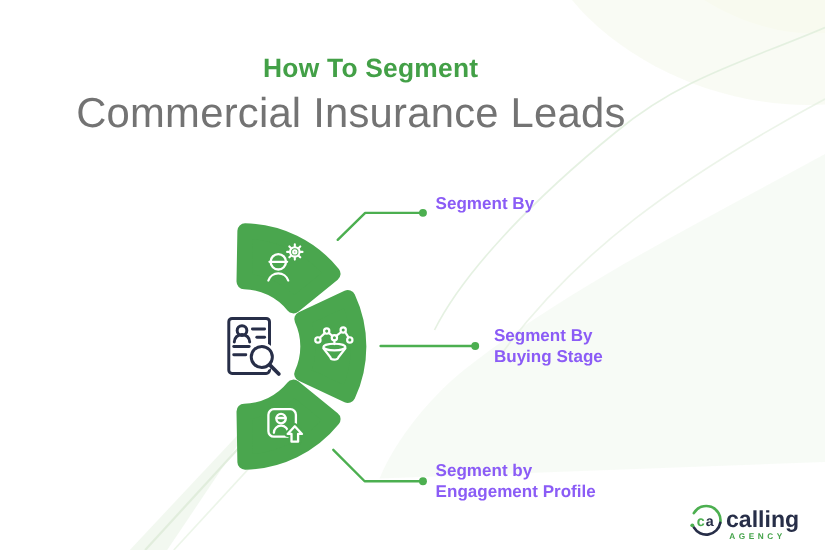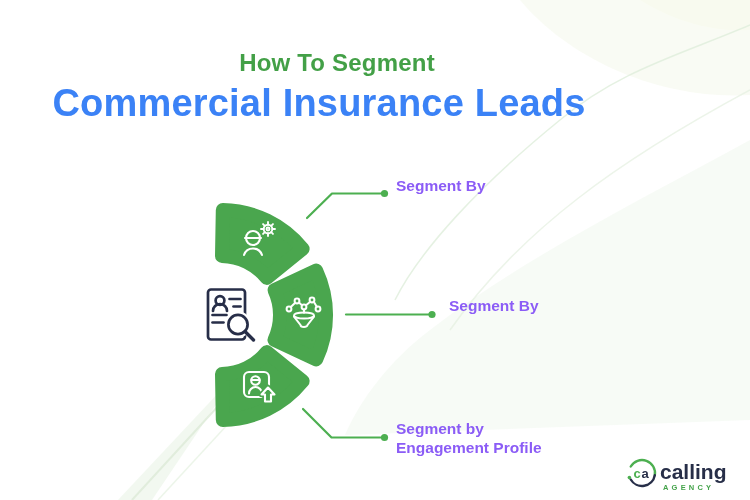--- a/index.html
+++ b/index.html
@@ -8,21 +8,21 @@
     background:#ffffff;
     font-family:"Liberation Sans",sans-serif;
   }
   .bg-svg,.diagram-svg{position:absolute;left:0;top:0;width:750px;height:500px;}
   .eyebrow{
     position:absolute;top:49px;left:0;width:674px;text-align:center;
     color:#43a047;font-size:24px;font-weight:bold;letter-spacing:.2px;
   }
   .main-title{
     position:absolute;top:82px;left:0;width:638px;text-align:center;
-    color:#3b82f6;font-size:38px;font-weight:bold;letter-spacing:.2px;
+    color:#737373;font-size:38px;font-weight:normal;letter-spacing:.2px;
   }
   .seg-label{
     position:absolute;color:#8b5cf6;font-size:15.5px;line-height:19px;
     font-weight:bold;white-space:nowrap;
   }
   .seg-label span{display:block;}
   .label-1{left:396px;top:176px;}
   .label-2{left:449px;top:296px;}
   .label-3{left:396px;top:419px;}
   .logo{position:absolute;right:6px;bottom:6px;width:118px;height:44px;}
@@ -107,20 +107,21 @@
     <circle cx="432" cy="314.5" r="3.6"></circle>
     <circle cx="384.5" cy="437.5" r="3.6"></circle>
   </g>
 </svg>
 
 <div class="seg-label label-1">
   <span>Segment By</span>
 </div>
 <div class="seg-label label-2">
   <span>Segment By</span>
+  <span>Buying Stage</span>
 </div>
 <div class="seg-label label-3">
   <span>Segment by</span>
   <span>Engagement Profile</span>
 </div>
 
 <svg class="logo" viewBox="0 0 118 44">
   <g transform="translate(16,23)" fill="none" stroke-linecap="round">
     <path d="M-11.26,-6.5 A13,13 0 0 1 12.8,2.26" stroke="#4caf50" stroke-width="2.4"></path>
     <path d="M12.8,2.26 A13,13 0 0 1 -11.26,6.5" stroke="#272e48" stroke-width="2.4"></path>

